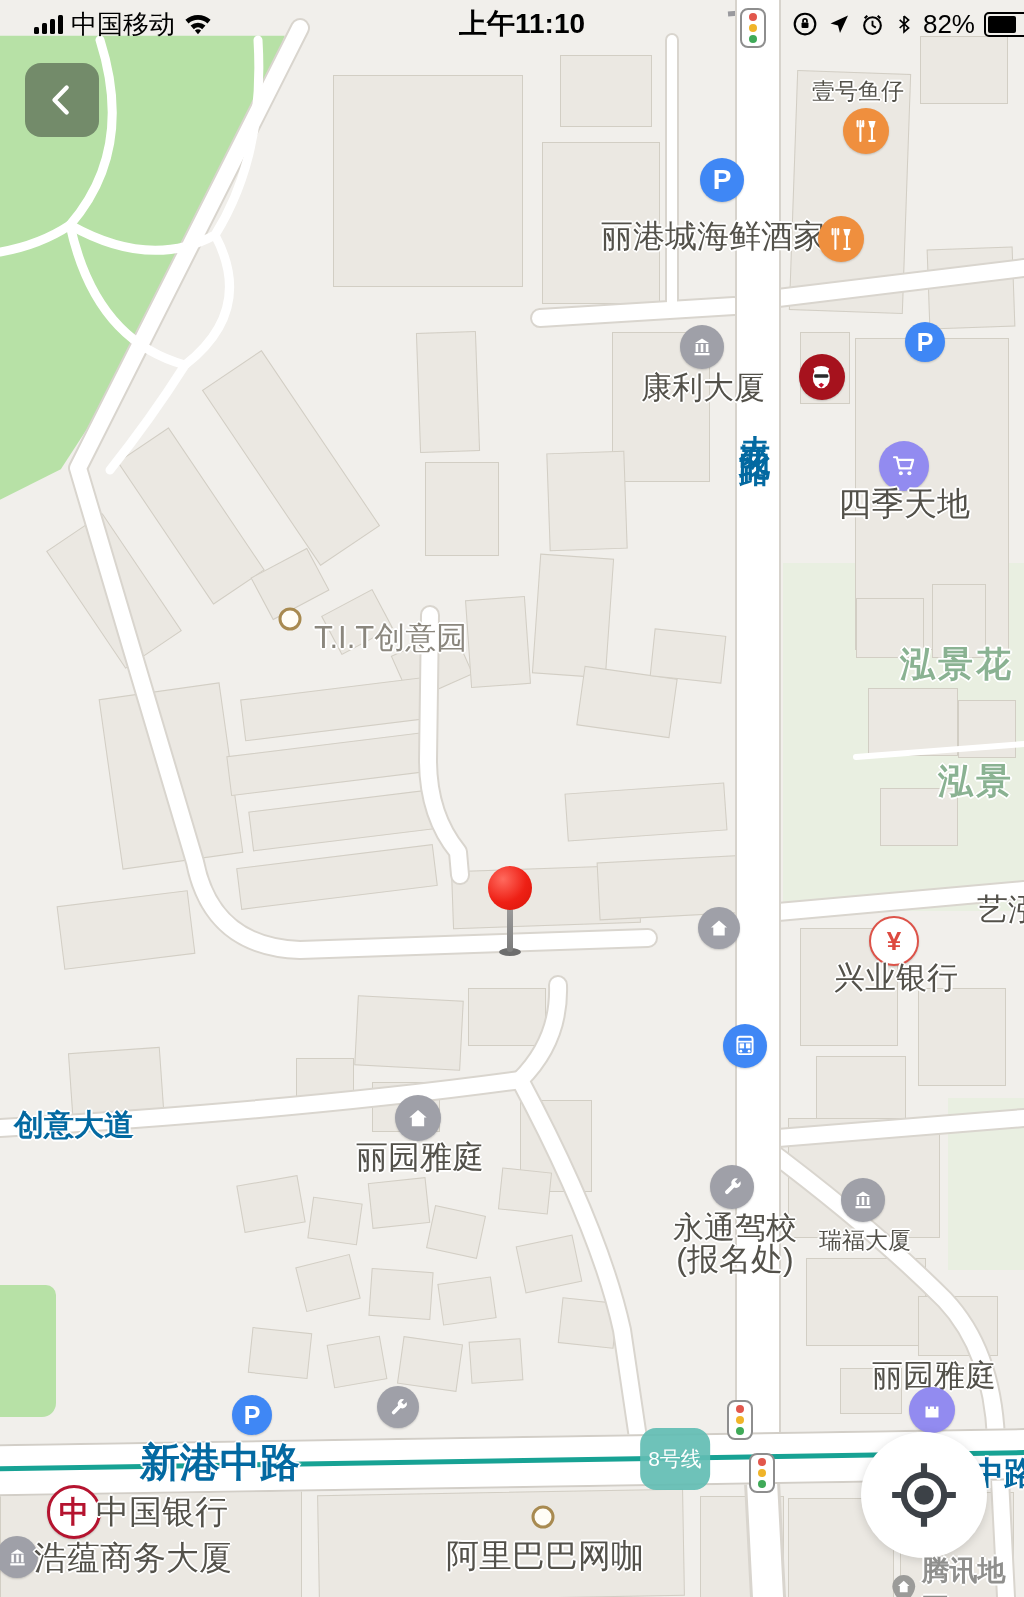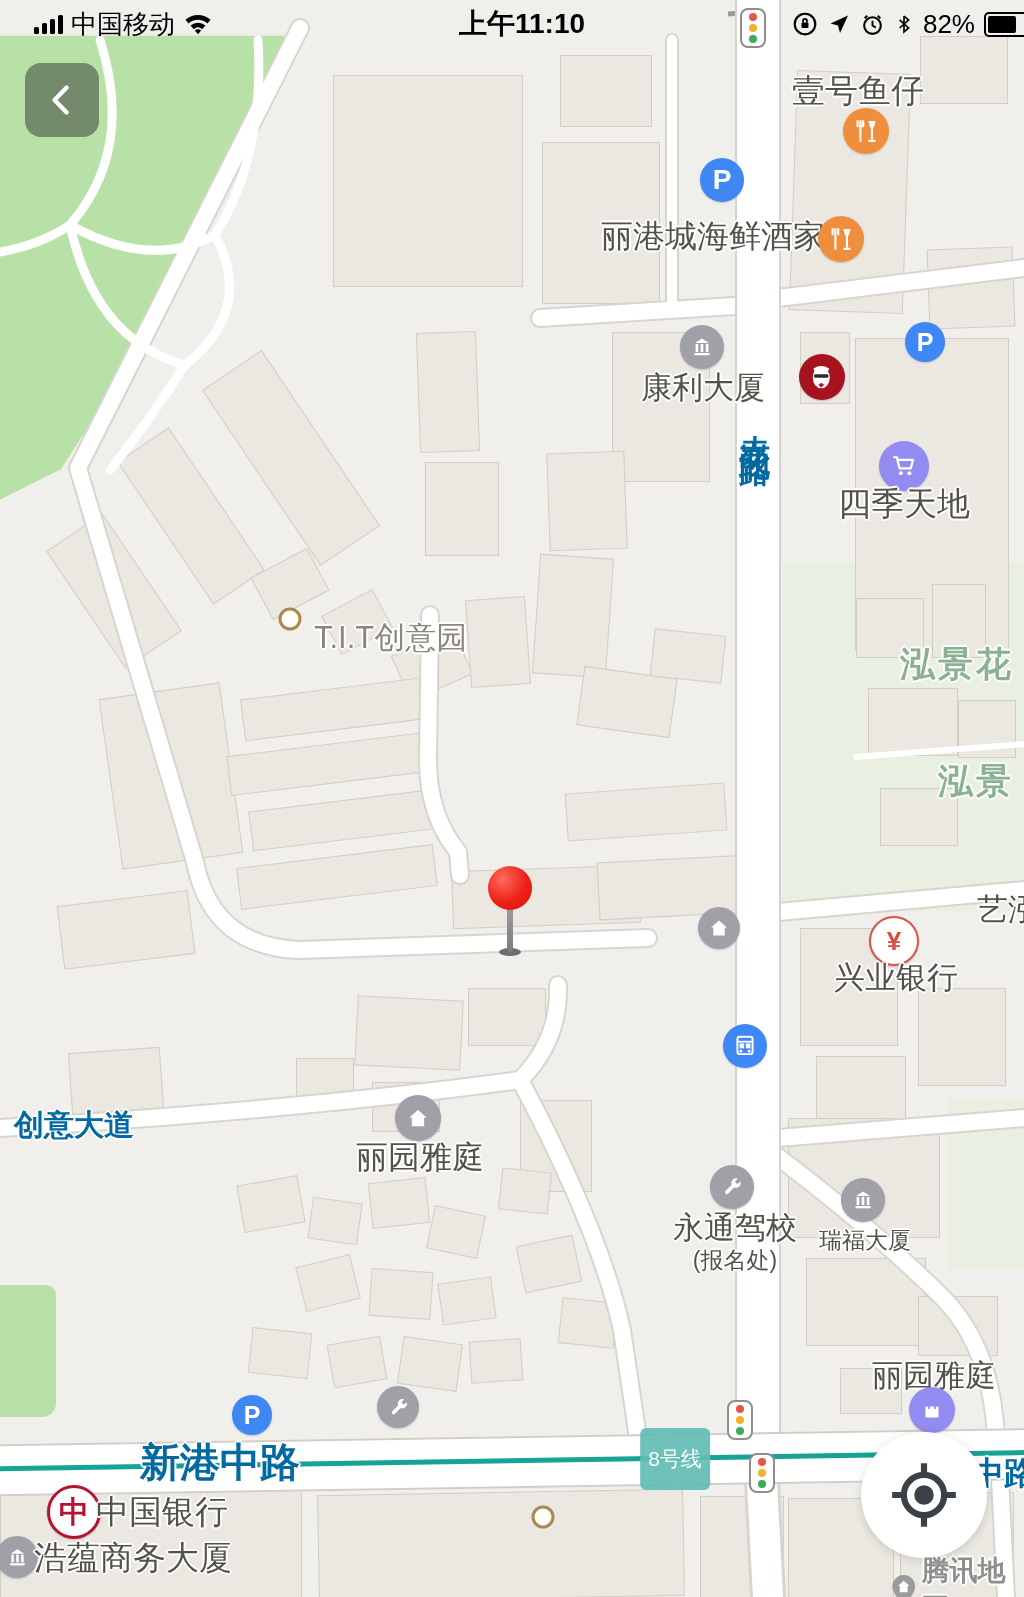--- a/index.html
+++ b/index.html
@@ -32,21 +32,21 @@
   .ic-blue{background:#3f87f5;font-weight:bold;}
   .ic-orange{background:#ef8f3e;}
   .ic-purple{background:#928bf0;}
   .ic-ring{background:#fffdf6;border:3px solid #a88a50;box-shadow:none;}
   .ic-white-red{background:#fff;border:2px solid #dd5349;color:#dd4a40;font-weight:bold;}
   .ic-kfc{background:#a6121d;}
   .ic-boc{background:#fff;border:3px solid #b5132f;color:#b5132f;font-weight:bold;}
   .tl{position:absolute;width:22px;height:36px;background:#fff;border:2px solid #8e8e8e;border-radius:8px;
     display:flex;flex-direction:column;align-items:center;justify-content:space-evenly;z-index:5;transform:translate(-50%,-50%);}
   .tl i{width:8px;height:8px;border-radius:50%;display:block;}
-  .badge{position:absolute;background:rgba(98,189,179,.92);color:#fff;border-radius:6px;z-index:6;
+  .badge{position:absolute;background:rgba(98,189,179,.92);color:#fff;border-radius:16px;z-index:6;
     font-size:21px;padding:17px 8px;transform:translate(-50%,-50%);}
   
   .pin{position:absolute;z-index:7;}
   .pin-base{position:absolute;left:499px;top:948px;width:22px;height:8px;border-radius:50%;background:#6d6d6d;}
   .pin-stem{position:absolute;left:507px;top:900px;width:6px;height:52px;border-radius:3px;
     background:linear-gradient(#a0a0a0,#7c7c7c);}
   .pin-ball{position:absolute;left:488px;top:866px;width:44px;height:44px;border-radius:50%;
     background:radial-gradient(circle at 34% 30%,#ff6a5e 0%,#ee2015 55%,#d81408 100%);}
   
   .statusbar{position:absolute;left:0;top:0;width:100%;height:48px;z-index:20;display:flex;
@@ -202,21 +202,21 @@
     <div class="hroad"></div>
     <div class="metro-line"></div>
   </div>
 
   <div class="lbl vlbl road-lbl" style="left:733px;top:410px;font-size:31px;">赤岗北路</div>
   <div class="lbl road-lbl ctr" style="left:220px;top:1462px;font-size:40px;">新港中路</div>
   <div class="lbl road-lbl" style="left:972px;top:1452px;font-size:32px;">中路</div>
   <div class="lbl road-lbl ctr" style="left:74px;top:1125px;font-size:30px;">创意大道</div>
   <div class="badge" style="left:675px;top:1459px;">8号线</div>
 
-  <div class="lbl ctr" style="left:858px;top:91px;font-size:33px;">壹号鱼仔</div>
+  <div class="lbl ctr" style="left:858px;top:91px;font-size:23px;">壹号鱼仔</div>
   <div class="ic ic-orange" style="left:866px;top:131px;width:46px;height:46px;">
     <svg width="28" height="28" viewBox="0 0 24 24" fill="none" stroke="#fff" stroke-width="1.8" stroke-linecap="round">
       <path d="M4.8 3.5v4.5M7.2 3.5v4.5M9.6 3.5v4.5M7.2 8v12.5"></path>
         <path d="M7.2 8a2.4 2.4 0 0 0 2.4-2.4" fill="none"></path>
       <path d="M14 3.5h6.2l-1.4 5.2a2.7 2.7 0 0 1-3.4 0L14 3.5z" fill="#fff" stroke="none"></path>
       <path d="M17.1 9.6v9M14.8 20.5h4.6"></path>
     </svg>
   </div>
   <div class="lbl ctr" style="left:713px;top:237px;font-size:32px;">丽港城海鲜酒家</div>
   <div class="ic ic-orange" style="left:841px;top:239px;width:46px;height:46px;">
@@ -289,21 +289,21 @@
         <path d="M12 4.5l8 7h-2.3v8H6.3v-8H4z"></path>
       </svg>
   </div>
   <div class="lbl ctr" style="left:420px;top:1158px;font-size:32px;">丽园雅庭</div>
   <div class="ic ic-gray" style="left:732px;top:1187px;width:44px;height:44px;">
     <svg width="24" height="24" viewBox="0 0 24 24" fill="#fff">
       <path d="M20.5 6.3a4.9 4.9 0 0 1-6.3 6.3l-5.9 5.9a1.9 1.9 0 0 1-2.7-2.7l5.9-5.9a4.9 4.9 0 0 1 6.3-6.3L14.9 6.5l2.7 2.7z"></path>
     </svg>
   </div>
   <div class="lbl ctr" style="left:735px;top:1228px;font-size:31px;">永通驾校</div>
-  <div class="lbl ctr" style="left:735px;top:1260px;font-size:23px;">(报名处)</div>
+  <div class="lbl ctr" style="left:735px;top:1260px;font-size:32px;">(报名处)</div>
   <div class="ic ic-gray" style="left:863px;top:1200px;width:44px;height:44px;">
     <svg width="24" height="24" viewBox="0 0 24 24" fill="#fff">
       <path d="M12 3.5 L19 8 H5 Z"></path>
         <rect x="5.6" y="9" width="2.6" height="8"></rect>
         <rect x="10.7" y="9" width="2.6" height="8"></rect>
       <rect x="15.8" y="9" width="2.6" height="8"></rect>
         <rect x="4.5" y="18" width="15" height="2.3"></rect>
     </svg>
   </div>
   <div class="lbl ctr" style="left:865px;top:1240px;font-size:23px;">瑞福大厦</div>
@@ -347,20 +347,21 @@
     <svg width="23" height="23" viewBox="0 0 24 24" fill="#fff">
       <path d="M12 3.5 L19 8 H5 Z"></path>
         <rect x="5.6" y="9" width="2.6" height="8"></rect>
         <rect x="10.7" y="9" width="2.6" height="8"></rect>
       <rect x="15.8" y="9" width="2.6" height="8"></rect>
         <rect x="4.5" y="18" width="15" height="2.3"></rect>
     </svg>
   </div>
   <div class="lbl ctr" style="left:133px;top:1558px;font-size:33px;">浩蕴商务大厦</div>
   <div class="ic ic-ring" style="left:543px;top:1517px;width:17px;height:17px;"></div>
+  <div class="lbl ctr" style="left:545px;top:1556px;font-size:33px;">阿里巴巴网咖</div>
 
   <div class="pin">
     <div class="pin-base"></div>
     <div class="pin-stem"></div>
     <div class="pin-ball"></div>
   </div>
 
   <div class="statusbar">
     <div class="sb-left">
       <span class="sig">

